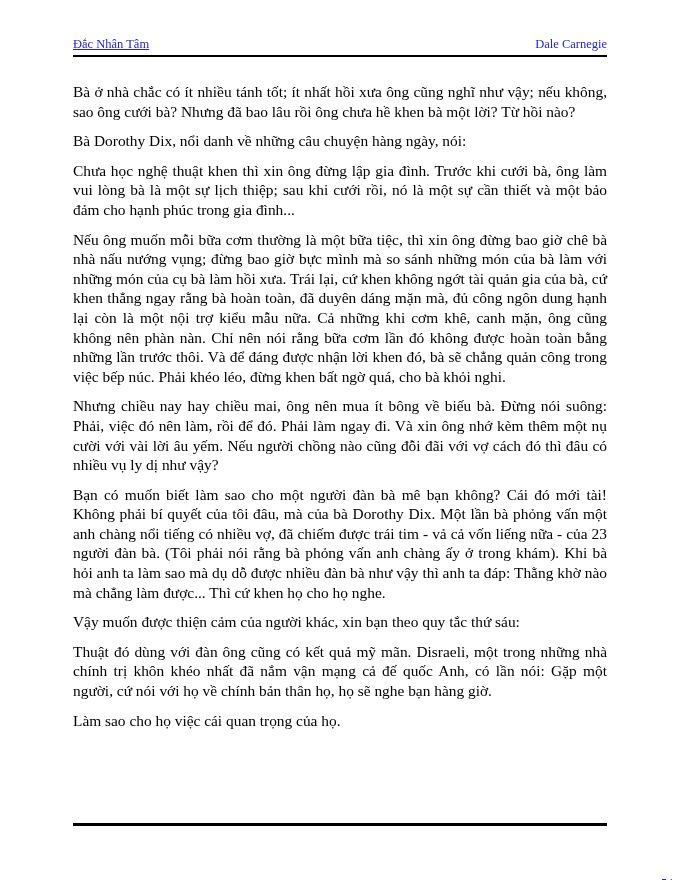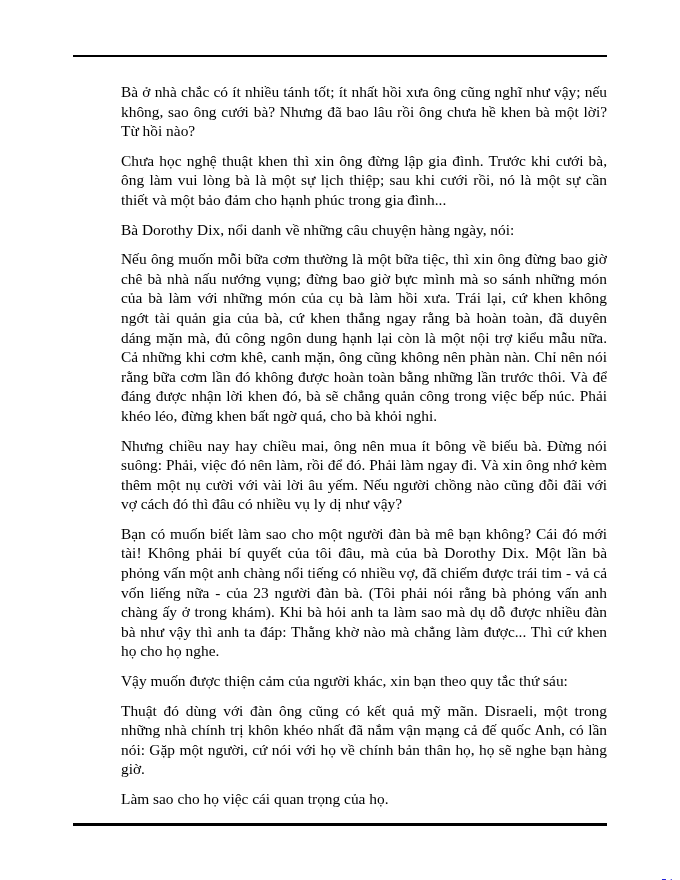--- a/index.html
+++ b/index.html
@@ -18,21 +18,20 @@
   .header-title{ text-decoration:underline; cursor:pointer; }
   .header-author{ text-decoration:none; }
   .header-rule{
     position:absolute;left:73px;right:73px;top:55px;
     border-top:2.5px solid #000000;height:0;
   }
 
   .content{
     position:absolute;left:73px;right:73px;top:82px;
     color:#000000;
-    margin-left:48px;
   }
   .content p{
     margin:0 0 10px 0;
     font-size:15.4px;line-height:19.6px;
     text-align:justify;
     text-justify:inter-word;
   }
 
   .footer-rule{
     position:absolute;left:73px;right:73px;top:823px;
@@ -42,26 +41,30 @@
     position:absolute;left:0;right:0;top:876px;
     text-align:right;font-size:12px;line-height:14px;
     color:var(--link-blue,#2323dd);
   }
 </style>
 </head>
 <body>
 
 <div class="page">
 
+  <div class="header">
+    <span class="header-title">Đắc Nhân Tâm</span>
+    <span class="header-author">Dale Carnegie</span>
+  </div>
   <div class="header-rule"></div>
 
   <div class="content">
     <p>Bà ở nhà chắc có ít nhiều tánh tốt; ít nhất hồi xưa ông cũng nghĩ như vậy; nếu không, sao ông cưới bà? Nhưng đã bao lâu rồi ông chưa hề khen bà một lời? Từ hồi nào?</p>
+    <p>Bà Dorothy Dix, nổi danh về những câu chuyện hàng ngày, nói:</p>
     <p>Chưa học nghệ thuật khen thì xin ông đừng lập gia đình. Trước khi cưới bà, ông làm vui lòng bà là một sự lịch thiệp; sau khi cưới rồi, nó là một sự cần thiết và một bảo đảm cho hạnh phúc trong gia đình...</p>
-    <p>Bà Dorothy Dix, nổi danh về những câu chuyện hàng ngày, nói:</p>
     <p>Nếu ông muốn mỗi bữa cơm thường là một bữa tiệc, thì xin ông đừng bao giờ chê bà nhà nấu nướng vụng; đừng bao giờ bực mình mà so sánh những món của bà làm với những món của cụ bà làm hồi xưa. Trái lại, cứ khen không ngớt tài quản gia của bà, cứ khen thẳng ngay rằng bà hoàn toàn, đã duyên dáng mặn mà, đủ công ngôn dung hạnh lại còn là một nội trợ kiểu mẫu nữa. Cả những khi cơm khê, canh mặn, ông cũng không nên phàn nàn. Chỉ nên nói rằng bữa cơm lần đó không được hoàn toàn bằng những lần trước thôi. Và để đáng được nhận lời khen đó, bà sẽ chẳng quản công trong việc bếp núc. Phải khéo léo, đừng khen bất ngờ quá, cho bà khỏi nghi.</p>
     <p>Nhưng chiều nay hay chiều mai, ông nên mua ít bông về biếu bà. Đừng nói suông: Phải, việc đó nên làm, rồi để đó. Phải làm ngay đi. Và xin ông nhớ kèm thêm một nụ cười với vài lời âu yếm. Nếu người chồng nào cũng đỗi đãi với vợ cách đó thì đâu có nhiều vụ ly dị như vậy?</p>
     <p>Bạn có muốn biết làm sao cho một người đàn bà mê bạn không? Cái đó mới tài! Không phải bí quyết của tôi đâu, mà của bà Dorothy Dix. Một lần bà phỏng vấn một anh chàng nổi tiếng có nhiều vợ, đã chiếm được trái tim - vả cả vốn liếng nữa - của 23 người đàn bà. (Tôi phải nói rằng bà phỏng vấn anh chàng ấy ở trong khám). Khi bà hỏi anh ta làm sao mà dụ dỗ được nhiều đàn bà như vậy thì anh ta đáp: Thằng khờ nào mà chẳng làm được... Thì cứ khen họ cho họ nghe.</p>
     <p>Vậy muốn được thiện cảm của người khác, xin bạn theo quy tắc thứ sáu:</p>
     <p>Thuật đó dùng với đàn ông cũng có kết quả mỹ mãn. Disraeli, một trong những nhà chính trị khôn khéo nhất đã nắm vận mạng cả đế quốc Anh, có lần nói: Gặp một người, cứ nói với họ về chính bản thân họ, họ sẽ nghe bạn hàng giờ.</p>
     <p>Làm sao cho họ việc cái quan trọng của họ.</p>
   </div>
 
   <div class="footer-rule"></div>
   <div class="footer-pageno">- 54 -</div>

